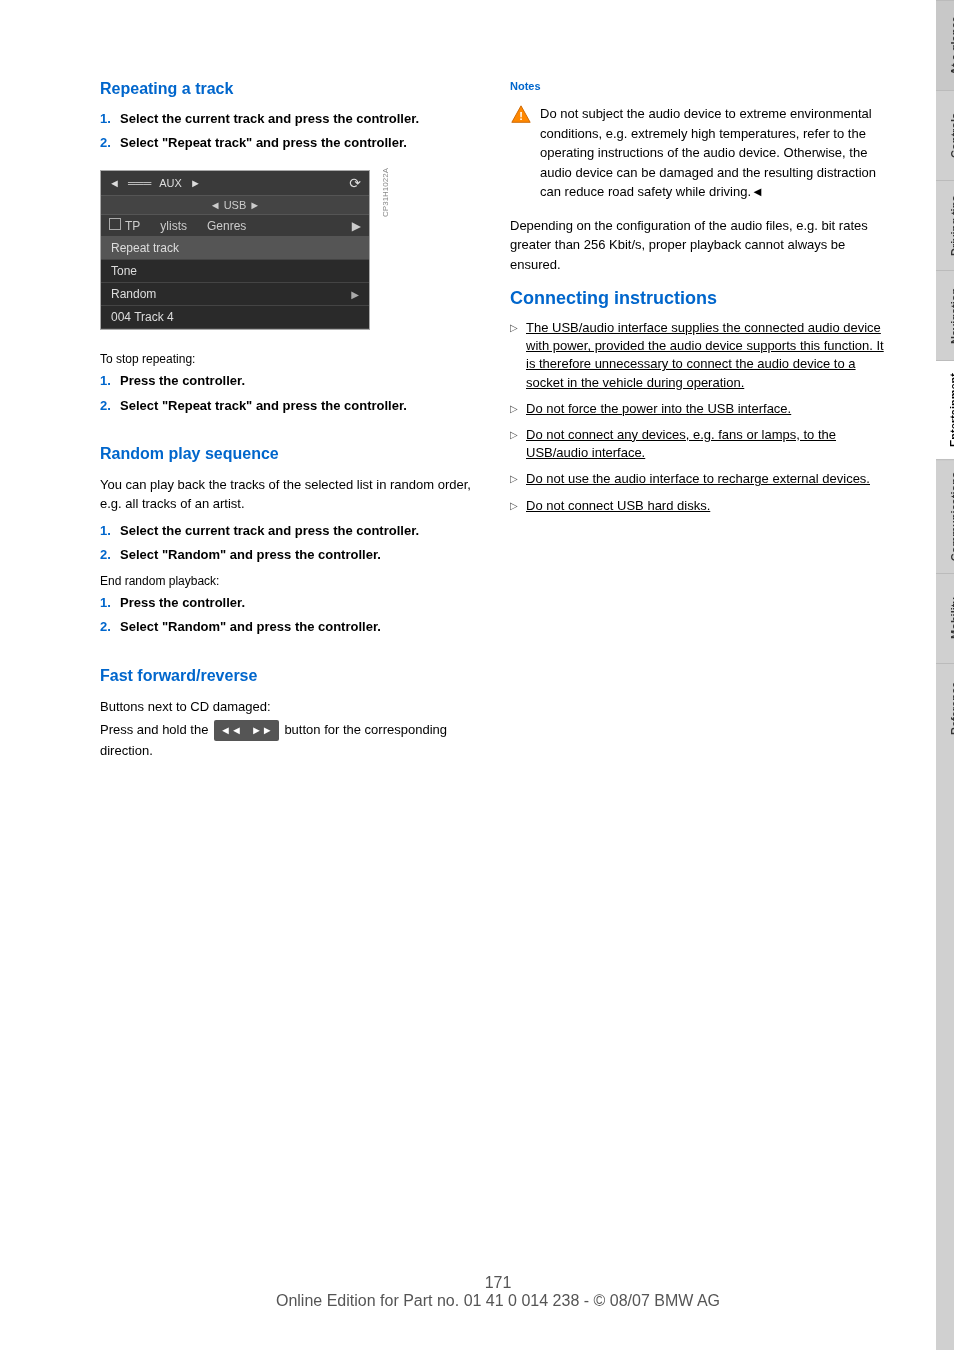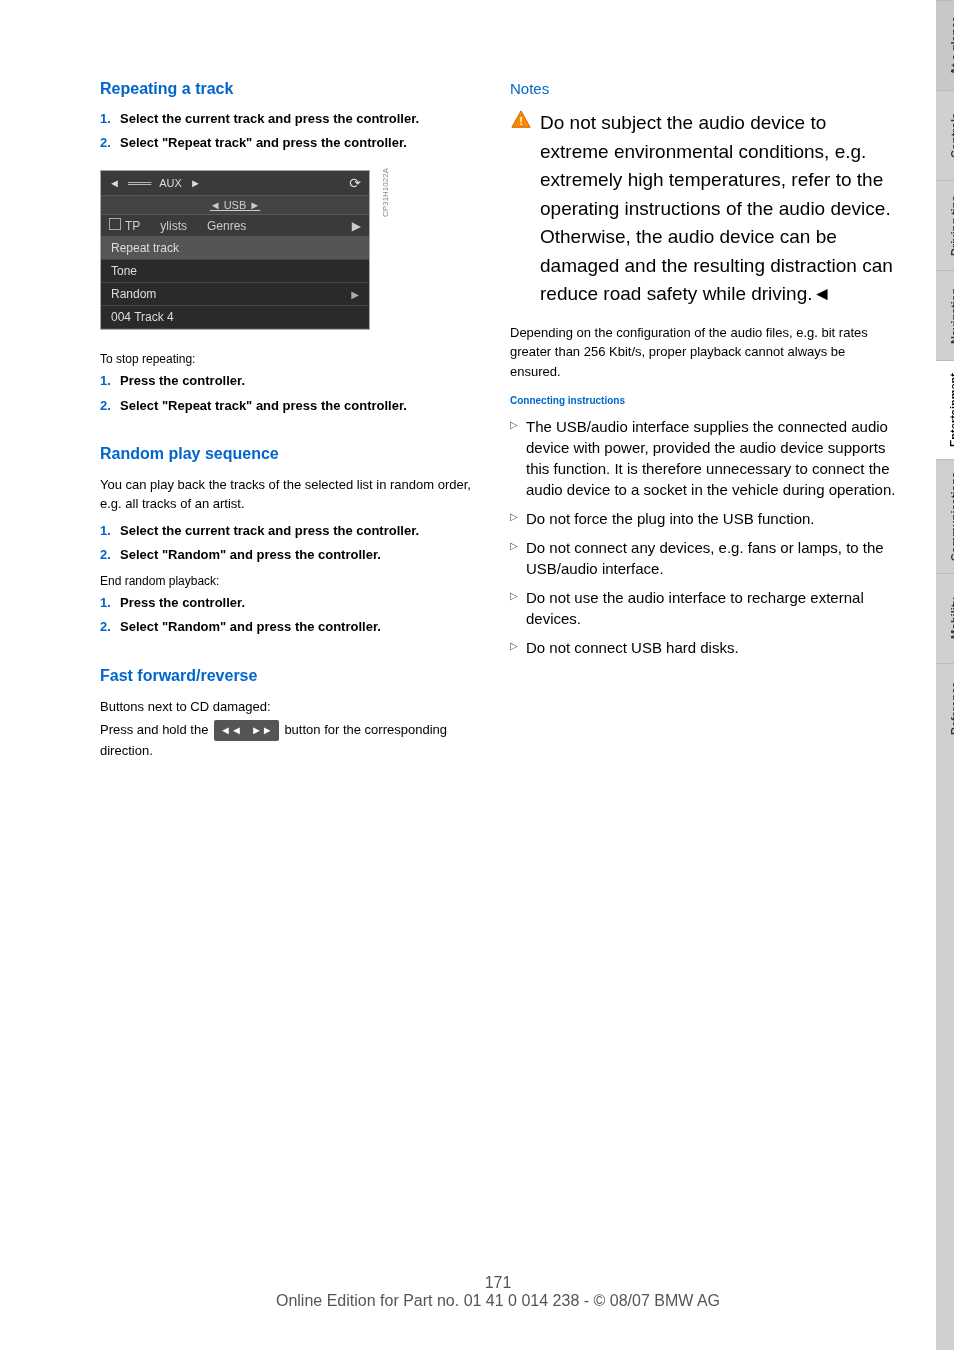--- a/index.html
+++ b/index.html
@@ -139,21 +139,20 @@
 
     .screen-sub-bar {
       display: flex;
       align-items: center;
       justify-content: center;
       padding: 3px 16px;
       background: #444;
       color: #ccc;
       font-size: 11px;
       border-bottom: 1px solid #555;
-      text-decoration: underline;
     }
 
     .screen-menu-bar {
       display: flex;
       align-items: center;
       padding: 3px 8px;
       background: #3a3a3a;
       color: #ccc;
       font-size: 12px;
       border-bottom: 1px solid #555;
@@ -182,68 +181,69 @@
       background: #555;
     }
 
     .arrow-right {
       color: #aaa;
       font-size: 10px;
     }
 
     .notes-section h2 {
       color: #0066cc;
-      font-size: 15px;
-      font-weight: normal;
+      font-size: 11px;
+      font-weight: bold;
       margin-bottom: 12px;
     }
 
     .warning-box {
       display: flex;
       gap: 8px;
       margin-bottom: 14px;
       align-items: flex-start;
     }
 
     .warning-icon {
       width: 22px;
       height: 22px;
       min-width: 22px;
       margin-top: 0;
     }
 
     .warning-text {
-      font-size: 19px;
+      font-size: 13px;
       line-height: 1.5;
     }
 
     .normal-text {
       font-size: 13px;
       line-height: 1.5;
       margin-bottom: 14px;
     }
 
     .connecting-instructions h3 {
       color: #0066cc;
-      font-size: 10px;
+      font-size: 18px;
       font-weight: bold;
       margin-bottom: 10px;
     }
 
     .bullet-list {
       list-style: none;
       padding: 0;
     }
 
     .bullet-list li {
       padding-left: 16px;
       position: relative;
       margin-bottom: 8px;
       line-height: 1.4;
-      font-size: 15px;
+      font-size: 13px;
+      text-decoration: underline;
     }
 
     .bullet-list li::before {
       content: "▷";
       position: absolute;
       left: 0;
       font-size: 10px;
       color: #555;
       top: 2px;
     }
@@ -384,21 +384,21 @@
             </svg>
             <p class="warning-text">Do not subject the audio device to extreme environmental conditions, e.g. extremely high temperatures, refer to the operating instructions of the audio device. Otherwise, the audio device can be damaged and the resulting distraction can reduce road safety while driving.◄</p>
           </div>
 
           <p class="normal-text">Depending on the configuration of the audio files, e.g. bit rates greater than 256 Kbit/s, proper playback cannot always be ensured.</p>
 
           <div class="connecting-instructions">
             <h3>Connecting instructions</h3>
             <ul class="bullet-list">
               <li>The USB/audio interface supplies the connected audio device with power, provided the audio device supports this function. It is therefore unnecessary to connect the audio device to a socket in the vehicle during operation.</li>
-              <li>Do not force the plug into the USB function.</li>
+              <li>Do not force the power into the USB interface.</li>
               <li>Do not connect any devices, e.g. fans or lamps, to the USB/audio interface.</li>
               <li>Do not use the audio interface to recharge external devices.</li>
               <li>Do not connect USB hard disks.</li>
             </ul>
           </div>
         </div>
       </div>
     </div>
 
     <div class="page-footer">

